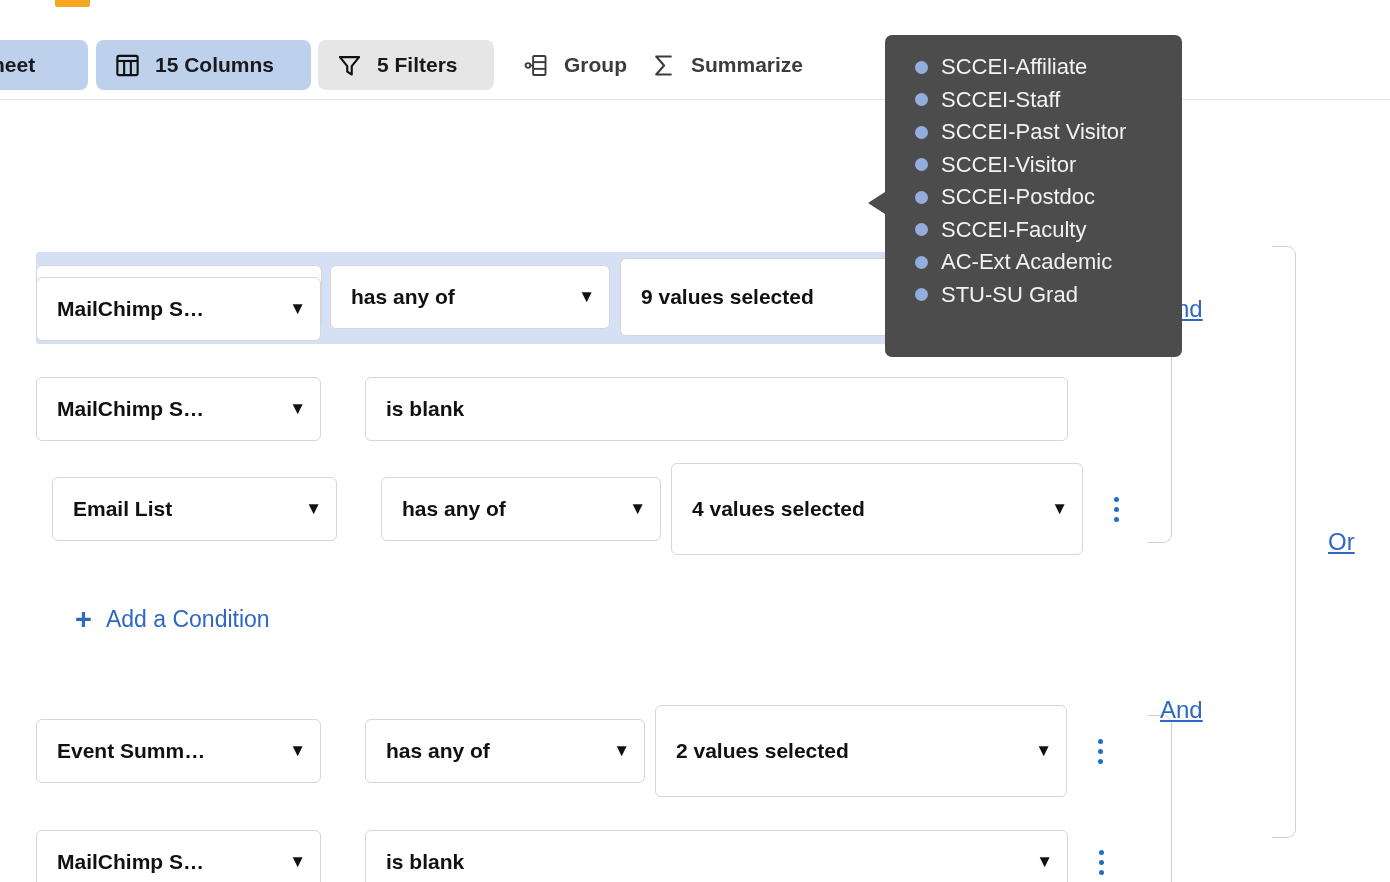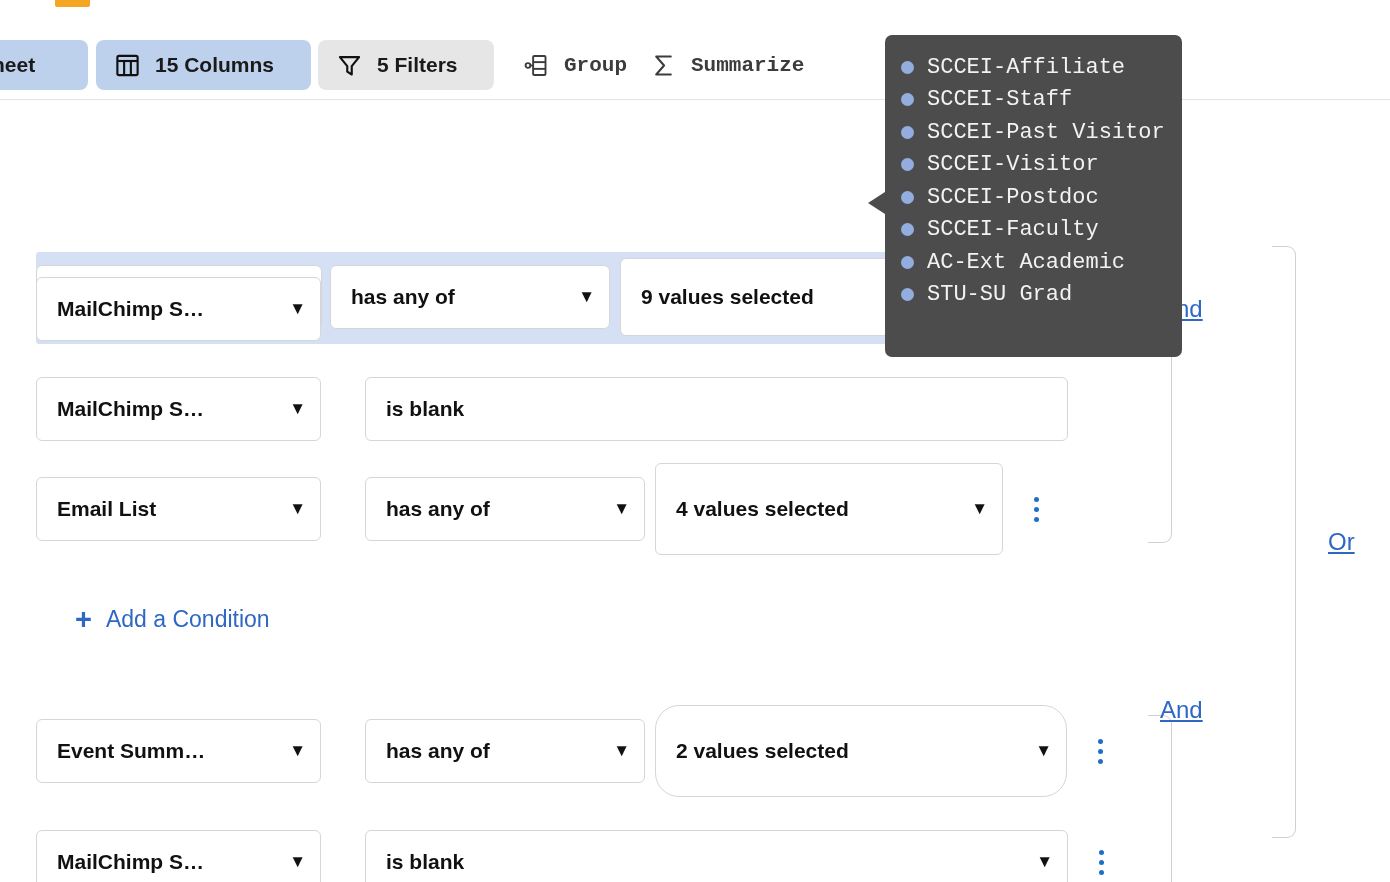--- a/index.html
+++ b/index.html
@@ -25,21 +25,21 @@
   }
   .tb-btn {
     position: absolute; top: 18px; height: 50px;
     display: flex; align-items: center; gap: 14px;
     border-radius: 8px; padding: 0 18px;
     font-size: 21px; font-weight: bold; color: #1a1a1a;
     white-space: nowrap;
   }
   .tb-active { background: #bdd0ec; }
   .tb-grey   { background: #e6e6e6; }
-  .tb-plain  { background: transparent; color: #3c3c3c; font-family: Liberation Mono, monospace; }
+  .tb-plain  { background: transparent; color: #3c3c3c; }
   .tb-icon { display:flex; align-items:center; justify-content:center; flex: 0 0 auto; }
 
   
   .panel { position: absolute; left: 0; top: 100px; width: 1390px; height: 782px; background:#fff; }
 
   .row {
     position: absolute; height: 64px;
     display: flex; align-items: center;
   }
   .row-hl {
@@ -90,22 +90,22 @@
     padding: 16px 0 0 0;
     z-index: 40;
   }
   .tip-arrow {
     position: absolute; left: 868px; top: 192px; width: 0; height: 0;
     border-top: 11px solid transparent; border-bottom: 11px solid transparent;
     border-right: 17px solid #4c4c4c; z-index: 41;
   }
   .tip-item {
     display: flex; align-items: center; gap: 13px;
-    padding: 0 16px; height: 32.5px;
-    color: #f2f2f2; font-size: 22px; white-space: nowrap; font-family: Liberation Mono, monospace;
+    padding: 0 30px; height: 32.5px;
+    color: #f2f2f2; font-size: 22px; white-space: nowrap;
   }
   .tip-dot { width: 13px; height: 13px; border-radius: 50%; background: #93aede; flex: 0 0 auto; }
 </style>
 </head>
 <body>
 
 <div id="root">
 
   <div class="accent-bar"></div>
 
@@ -193,30 +193,30 @@
     <div class="row" style="left:36px; top:277px;">
       <div class="field" style="width:285px;">
         <span>MailChimp S…</span>
         <span class="caret">▼</span>
       </div>
       <div class="field noarrow" style="width:703px; margin-left:44px;">
         <span>is blank</span>
       </div>
     </div>
 
-    <div class="row" style="left:36px; top:377px;">
+    <div class="row" style="left:52px; top:377px;">
       <div class="field" style="width:285px;">
         <span>Email List</span>
         <span class="caret">▼</span>
       </div>
       <div class="field" style="width:280px; margin-left:44px;">
         <span>has any of</span>
         <span class="caret">▼</span>
       </div>
-      <div class="field" style="width:348px; margin-left:10px; height:92px;">
+      <div class="field" style="width:412px; margin-left:10px; height:92px;">
         <span>4 values selected</span>
         <span class="caret">▼</span>
       </div>
       <div class="kebab" style="margin-left:18px;">
         <i></i>
         <i></i>
         <i></i>
       </div>
     </div>
 
@@ -230,21 +230,21 @@
 
     <div class="row" style="left:36px; top:619px;">
       <div class="field" style="width:285px;justify-content:space-between;">
         <span>Event Summ…</span>
         <span class="caret">▼</span>
       </div>
       <div class="field" style="width:280px; margin-left:44px;">
         <span>has any of</span>
         <span class="caret">▼</span>
       </div>
-      <div class="field" style="width:412px; margin-left:10px; height:92px;border-radius:24px;">
+      <div class="field" style="width:412px; margin-left:10px; height:92px;">
         <span>2 values selected</span>
         <span class="caret">▼</span>
       </div>
       <div class="kebab" style="margin-left:18px;">
         <i></i>
         <i></i>
         <i></i>
       </div>
     </div>
 

